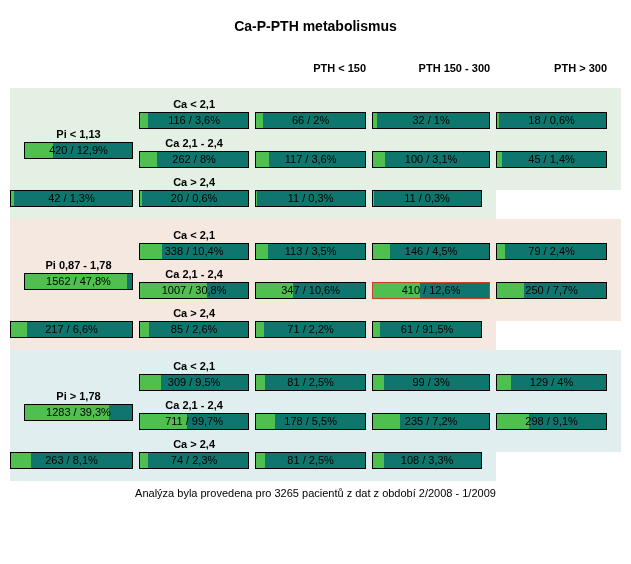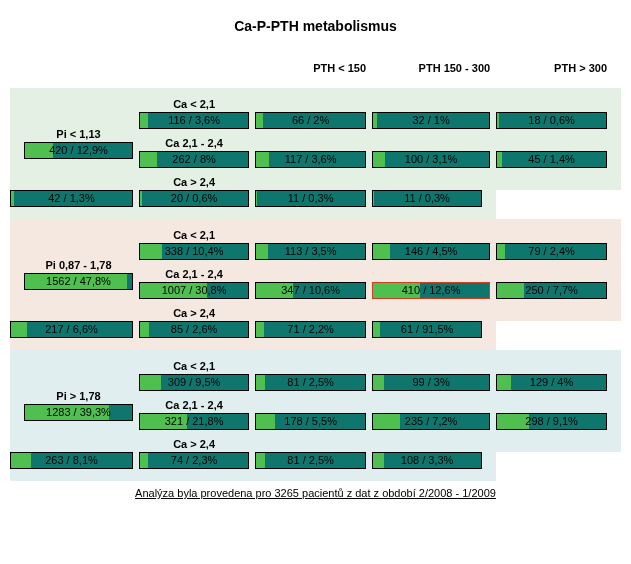--- a/index.html
+++ b/index.html
@@ -67,21 +67,20 @@
     position: absolute;
     left: 0; right: 0; top: 0; bottom: 0;
     text-align: center;
     line-height: 15px;
     font-size: 11px;
   }
   .footer {
     text-align: center;
     font-size: 11px;
     margin-top: 6px;
-    text-decoration: underline;
   }
 </style>
 </head>
 <body>
 
 <h2 class="title">Ca-P-PTH metabolismus</h2>
 
 <table class="grid">
   <tbody>
       <tr>
@@ -387,21 +386,21 @@
           <div class="lbl">Ca 2,1 - 2,4</div>
         </td>
         <td class="col-pth"></td>
         <td class="col-pth"></td>
         <td class="col-pth"></td>
       </tr>
       <tr class="bg-blue">
         <td class="col-ca">
           <div class="bar">
             <div class="fill" style="width:43.6%"></div>
-            <div class="txt">321 / 21,8%</div>
+            <div class="txt">711 / 99,7%</div>
           </div>
         </td>
         <td class="col-pth">
           <div class="bar">
             <div class="fill" style="width:17.6%"></div>
             <div class="txt">178 / 5,5%</div>
           </div>
         </td>
         <td class="col-pth">
           <div class="bar">

